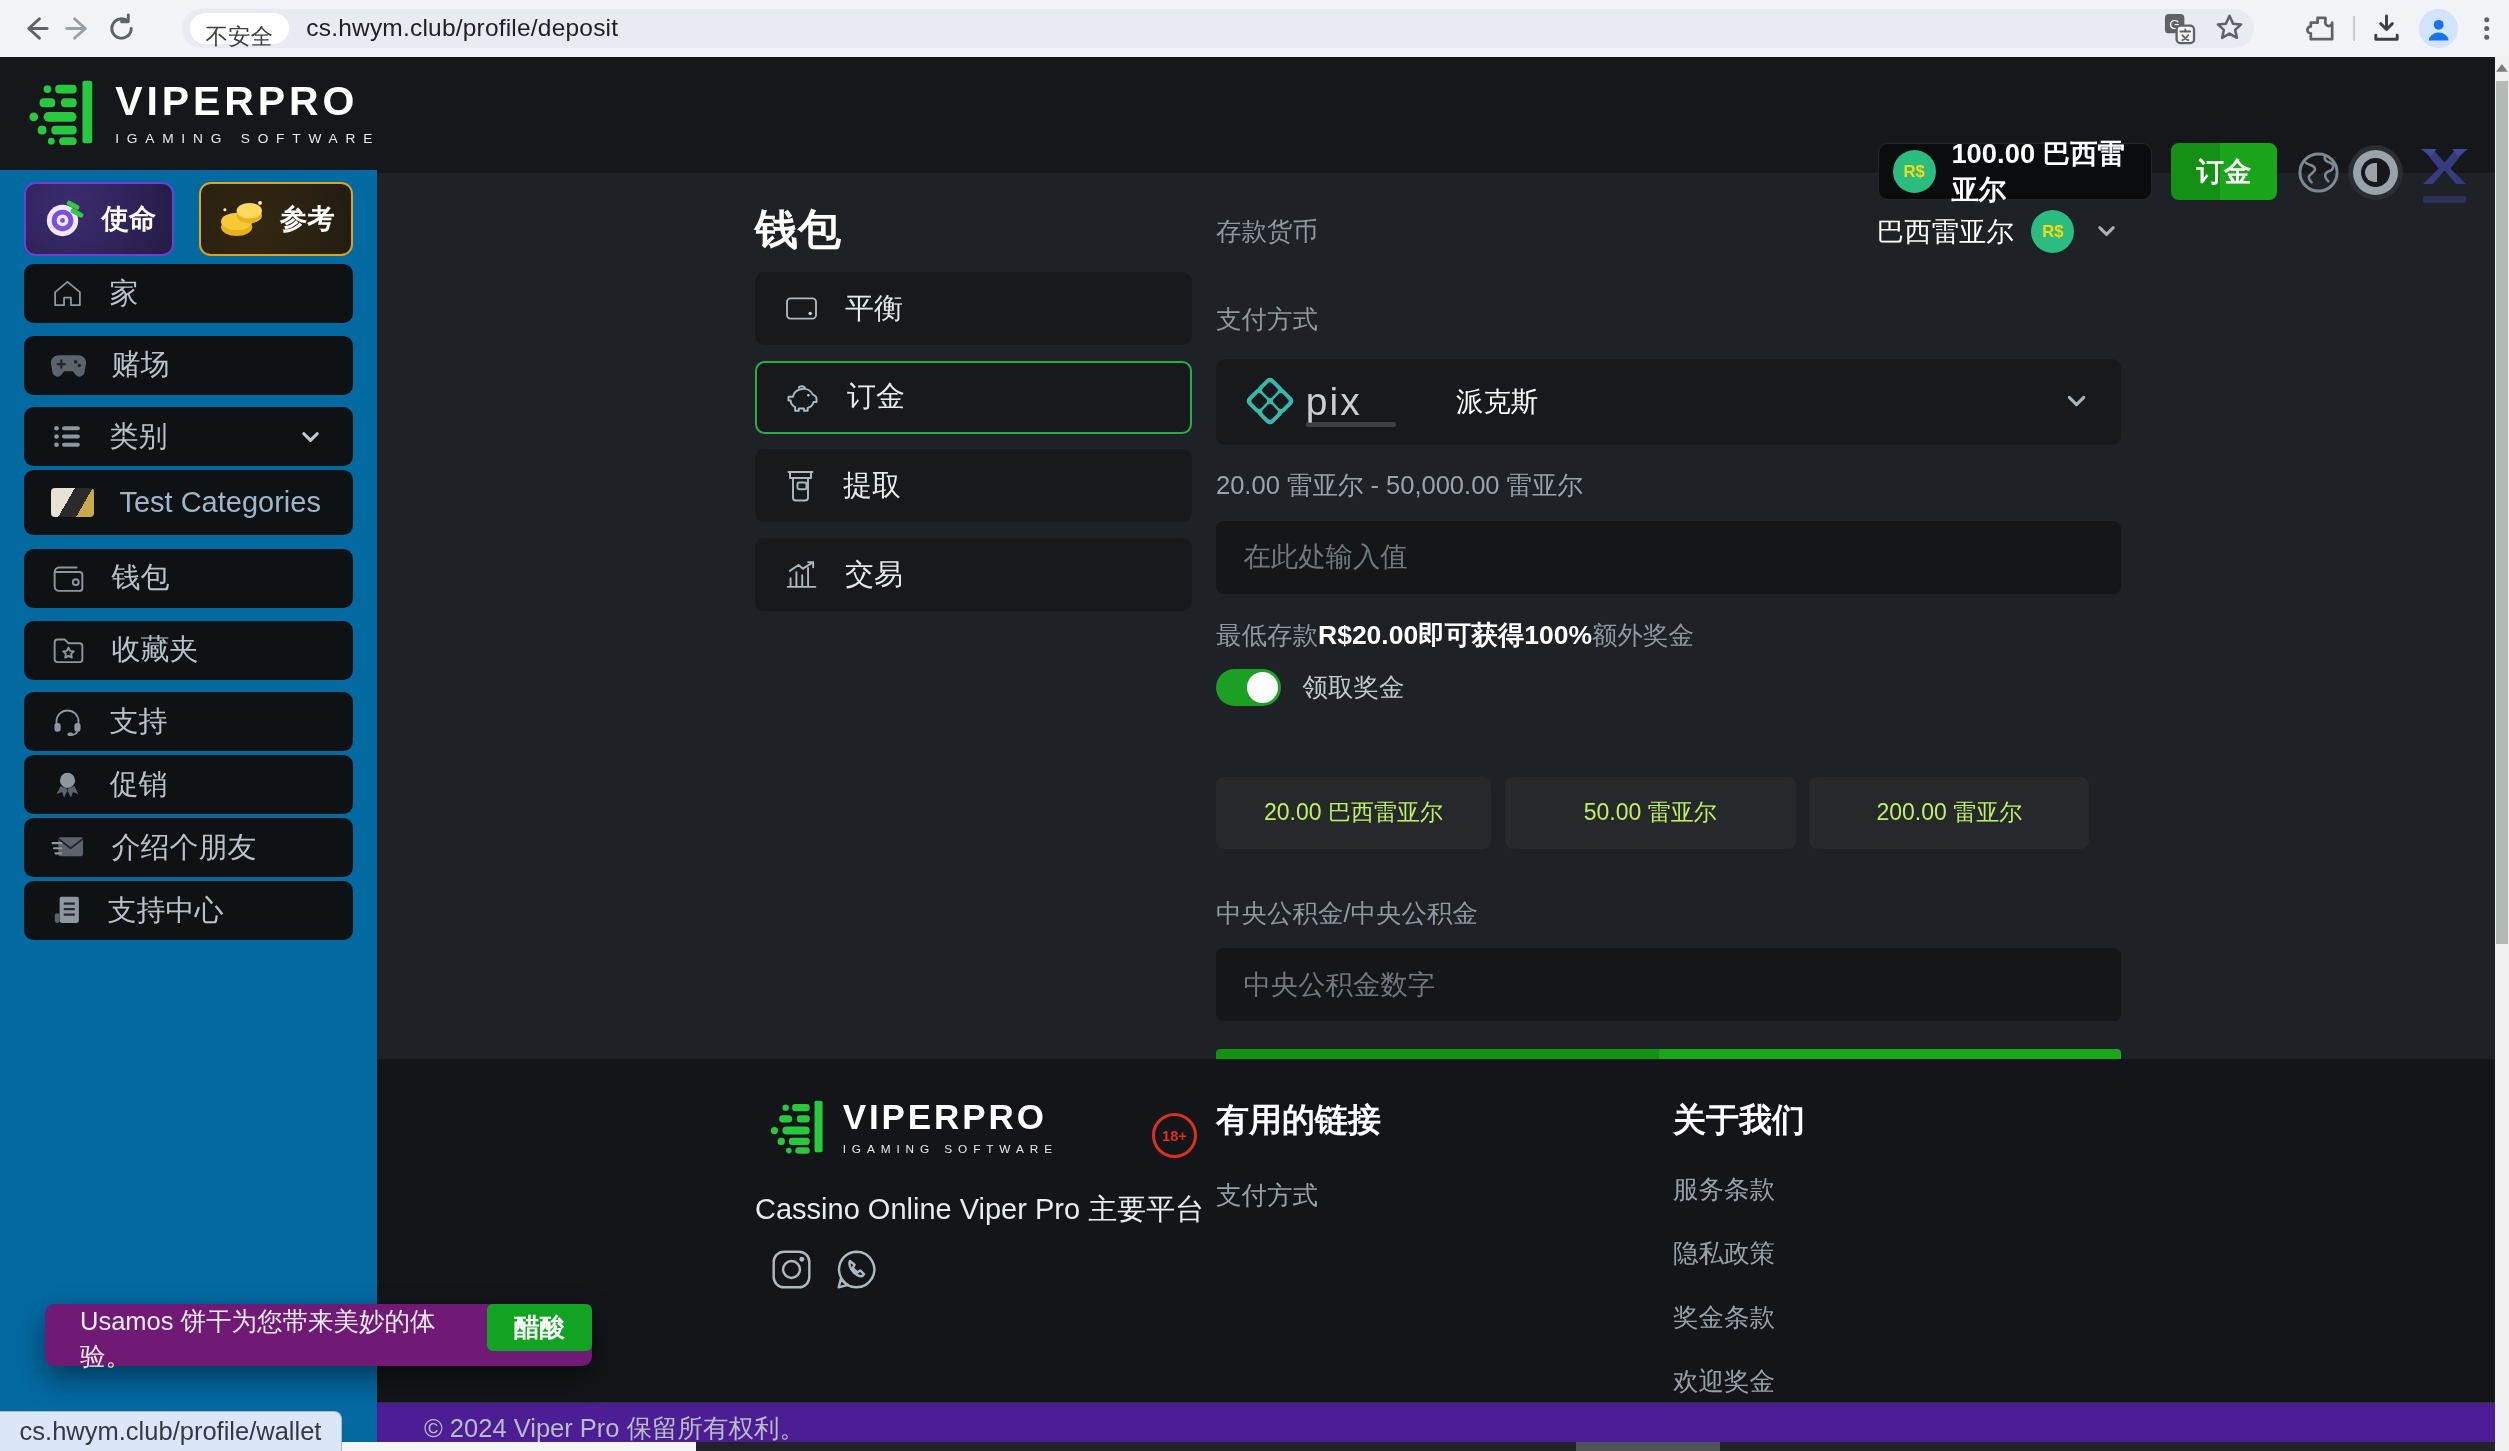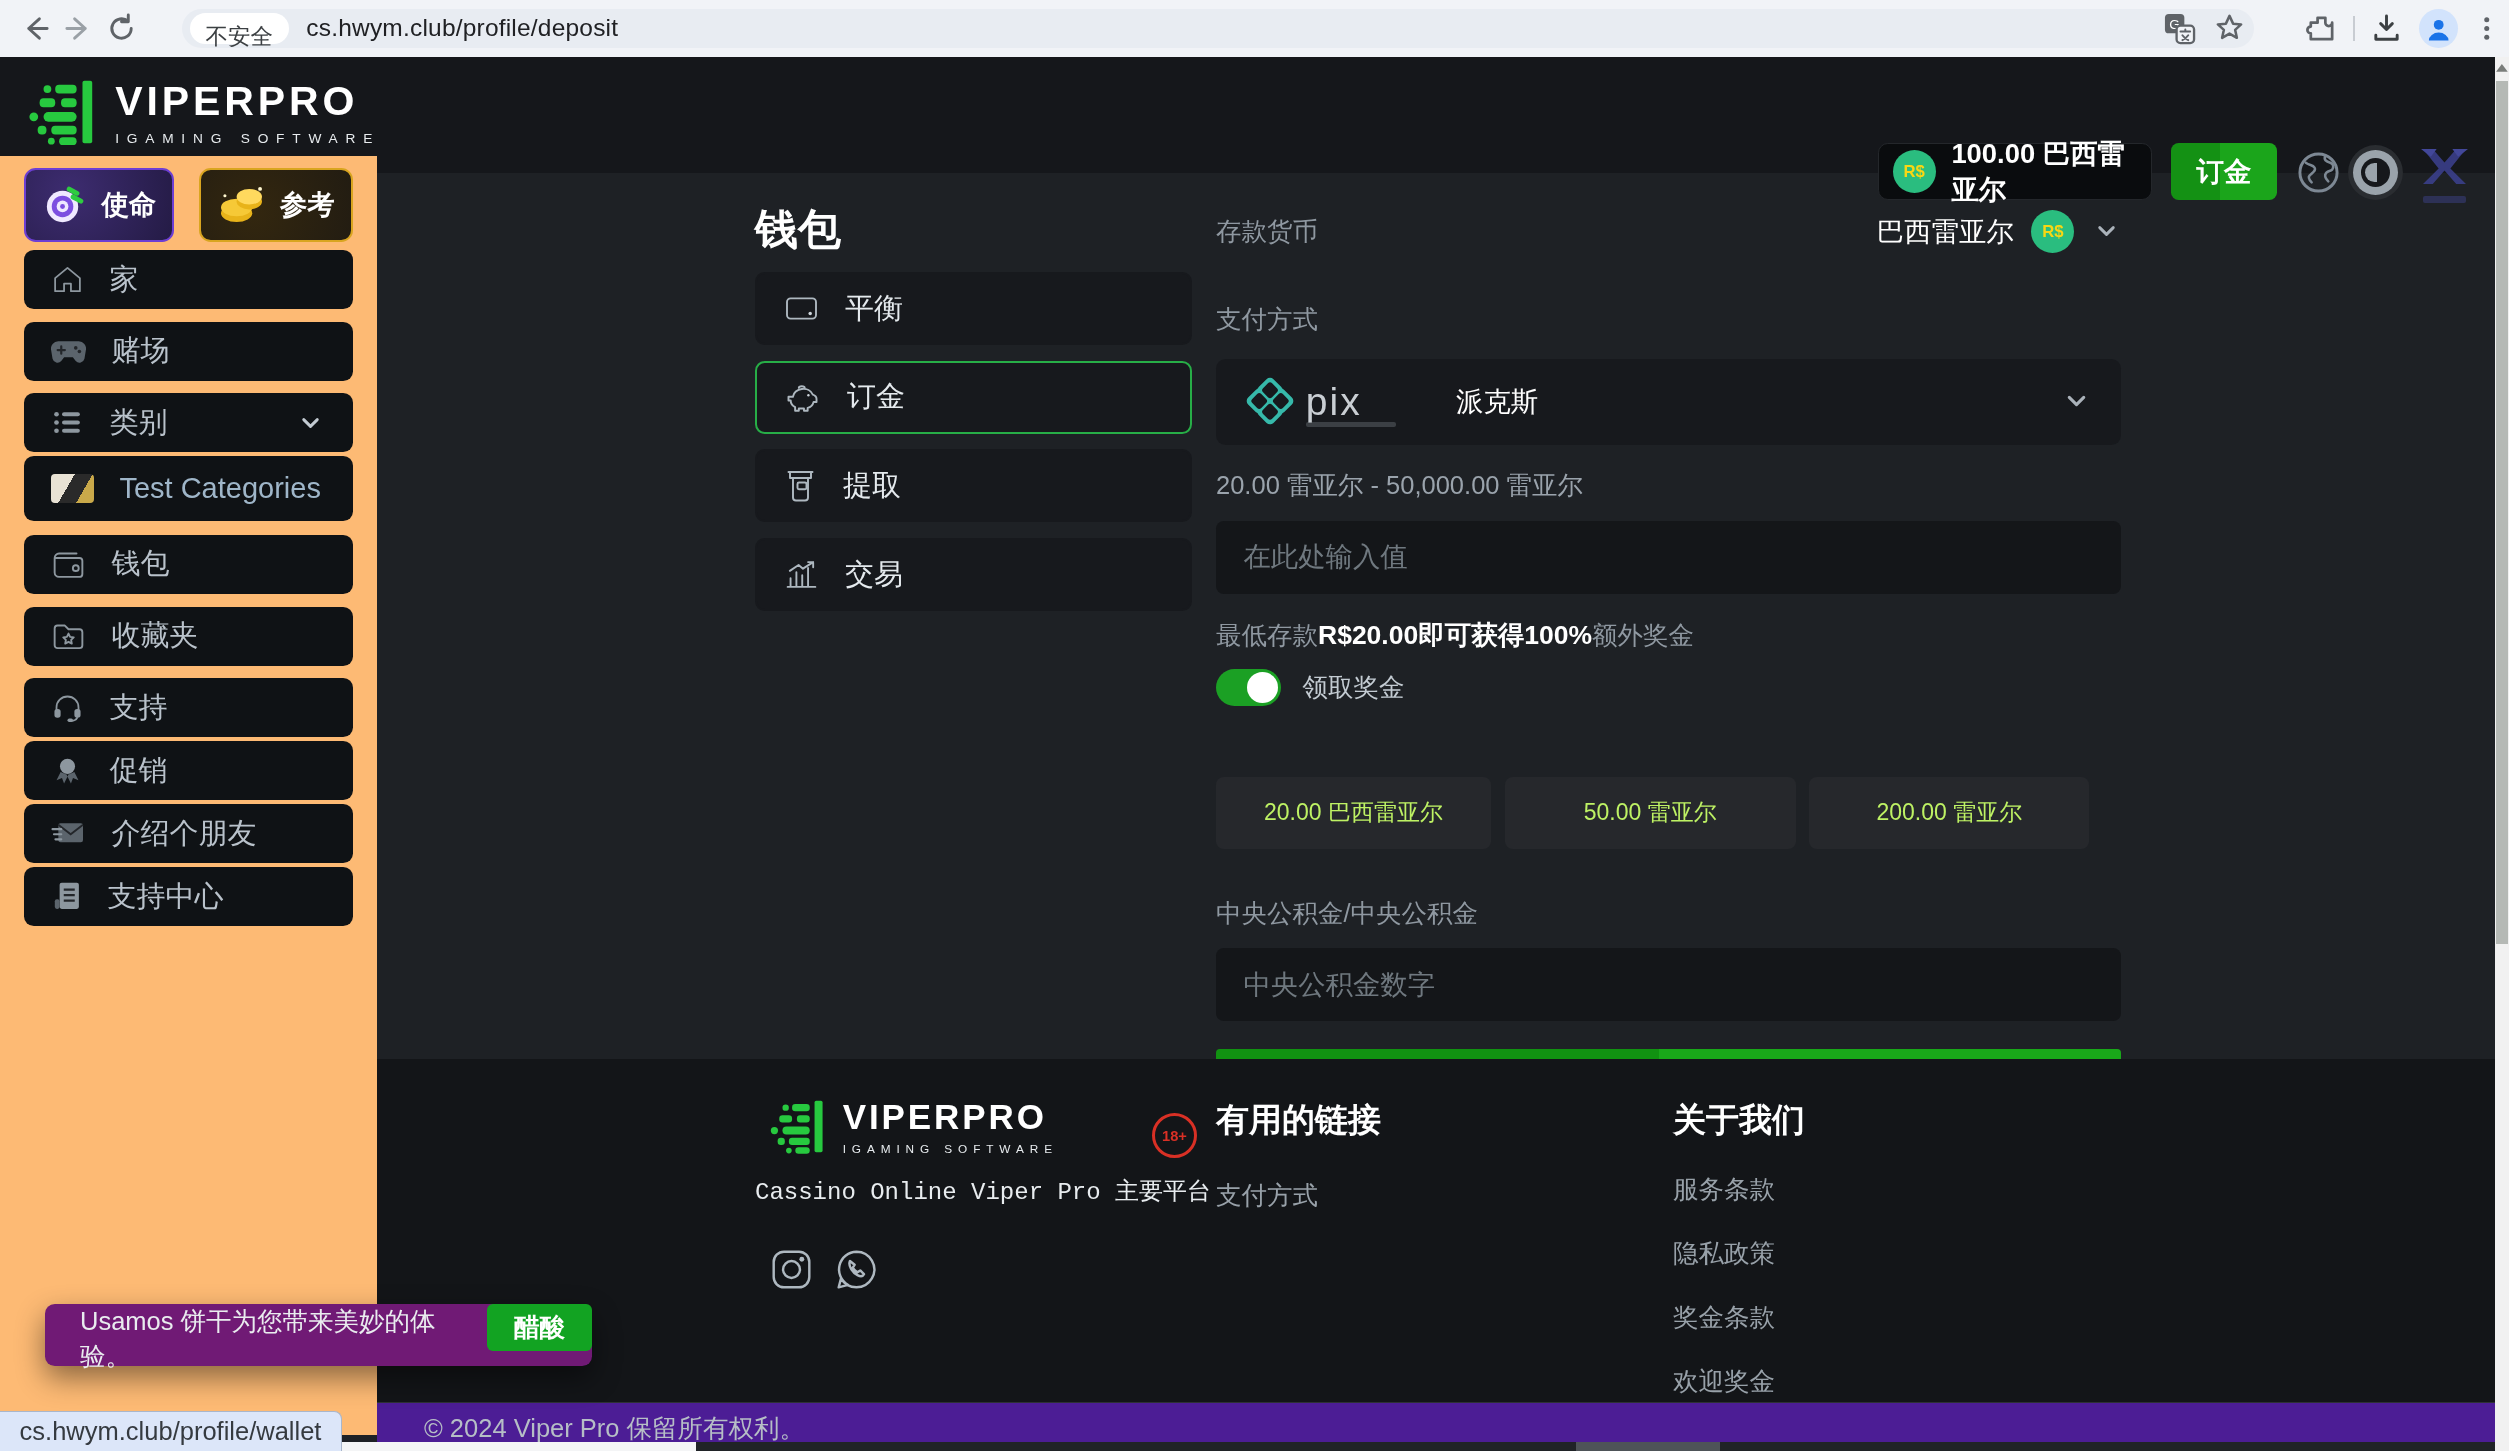--- a/index.html
+++ b/index.html
@@ -44,21 +44,21 @@
     color:#fff; font-size:27.4px; font-weight:bold; font-family:inherit; }
   .hdr-ic { position:absolute; top:93px; width:45px; height:45px; }
   .theme-toggle { border-radius:50%; background:#9aa3ab; display:flex; align-items:center; justify-content:center; box-shadow:0 0 0 4.9px #2a2d31; }
   .theme-inner { width:29px; height:29px; border-radius:50%; background:#16181c; position:relative; overflow:hidden; }
   .theme-inner::before { content:""; position:absolute; left:3.9px; top:4.9px; width:11.8px; height:19.6px;
     background:#9aa3ab; border-radius:9.8px 0 0 9.8px; }
   .watermark { position:absolute; left:2417px; top:88px; width:55px; height:61px; opacity:.85; }
   .watermark .wm-bar { margin:3.9px auto 0; width:43px; height:6.9px; background:#353a6e; border-radius:2px; opacity:.8; }
 
   
-  .left-col { position:absolute; left:0; top:156px; width:377px; height:1279px; background:#fdba74; }
+  .left-col { position:absolute; left:0; top:170px; width:377px; height:1279px; background:#0369a1; }
   .side-top { position:absolute; left:23.5px; top:11.8px; display:flex; gap:25.5px; }
   .pill-btn { height:74px; border-radius:11.8px; display:flex; align-items:center; justify-content:center;
     gap:13.7px; cursor:pointer; font-size:27.4px; font-weight:bold; color:#fff; font-family:inherit; }
   .mission-btn { width:150px; background:radial-gradient(circle at 30% 30%,#3d2c70,#241b45); border:2px solid #6d3fd4; }
   .ref-btn { width:154px; background:radial-gradient(circle at 35% 60%,#33270f,#221c12); border:2px solid #d9a520; }
   .side-nav { position:absolute; left:23.5px; top:94px; width:329px; display:flex; flex-direction:column; }
   .nav-item { height:59px; background:#0f1215; border-radius:9.8px; display:flex; align-items:center;
     padding:0 27.4px; gap:25.5px; cursor:pointer; margin-bottom:12.7px; }
   .nav-item.tight { margin-bottom:3.9px; }
   .nav-item span.lbl { color:#b9c2cb; font-size:29px; }
@@ -105,21 +105,21 @@
   .cpf-label { margin-top:47px; }
   .submit-btn { margin-top:27.4px; width:100%; height:61px; border:none; border-radius:3.9px; cursor:pointer;
     background:linear-gradient(90deg,#119211 0 49%,#19a819 49% 100%);
     color:#fff; font-size:29px; font-weight:bold; font-family:inherit; }
 
   
   .site-footer { position:absolute; left:377px; top:1059px; width:2132px; height:343px; background:#131518; }
   .f-brand { position:absolute; left:391px; top:37px; display:flex; align-items:center; gap:13.7px; }
   .f-brand .brand-name { color:#fff; font-size:35px; font-weight:bold; letter-spacing:2.9px; }
   .f-brand .brand-sub { color:#e8ecef; font-size:11.8px; letter-spacing:5.9px; margin-top:4.9px; }
-  .f-tagline { position:absolute; left:378px; top:116px; color:#e8ecef; font-size:24px;font-family:Liberation Mono, monospace; }
+  .f-tagline { position:absolute; left:378px; top:131px; color:#e8ecef; font-size:29px; }
   .f-socials { position:absolute; left:392px; top:188px; display:flex; gap:19.6px; }
   .f-socials .soc { width:45px; height:45px; cursor:pointer; }
   .age-badge { position:absolute; left:775px; top:54px; width:45px; height:45px; border-radius:50%;
     border:3.9px solid #d93025; color:#d93025; font-weight:bold; font-size:14.7px;
     display:flex; align-items:center; justify-content:center; }
   .f-col1 { position:absolute; left:839px; top:39px; }
   .f-col2 { position:absolute; left:1296px; top:39px; }
   .f-head { color:#fff; font-size:33px; font-weight:bold; }
   .f-link { display:block; margin-top:35px; color:#98a1a9; font-size:25.5px; cursor:pointer; text-decoration:none; }
   .f-col2 .f-link { margin-top:29px; }

